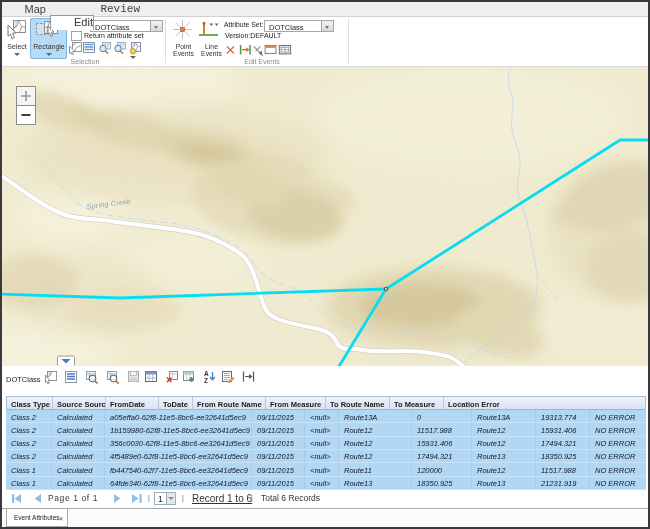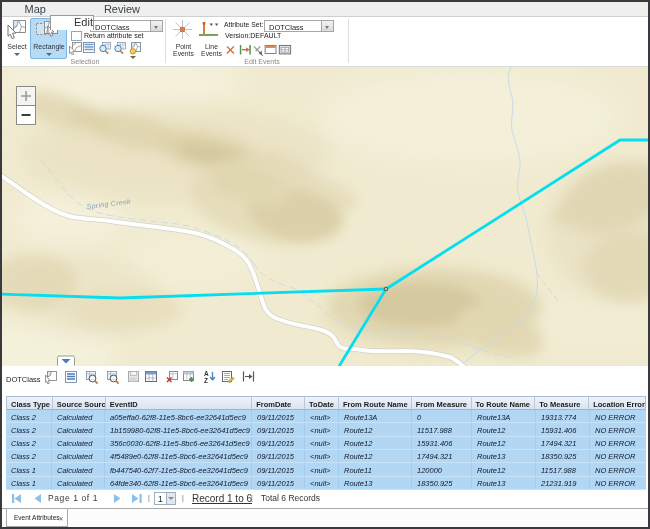--- a/index.html
+++ b/index.html
@@ -32,21 +32,21 @@
 
 #btabs{position:absolute;left:0px;top:142px;width:646px;height:19px;background:#fcfcfc;border-top:1px solid #a8a8a8;}
 #btab1{position:absolute;left:4px;top:0;width:62px;height:18px;background:#fff;border:1px solid #a8a8a8;border-top:none;font-size:6.5px;color:#222;padding:5px 0 0 7px;white-space:nowrap;}
 #btab1 .x{position:absolute;right:3.5px;top:5.5px;font-size:6px;color:#555;}
 </style></head>
 <body>
 <div id="app">
   <div id="tabbar">
     <div class="toptab" style="left:4px;width:40px;">Map</div>
     <div class="toptab" id="tab-edit" style="left:48px;width:44px;">Edit</div>
-    <div class="toptab" style="left:94px;width:44px;">Review</div>
+    <div class="toptab" style="left:94px;width:44px;font-family:Liberation Mono, monospace;">Review</div>
   </div>
   <div id="ribbon">
 
     <svg class="abs" style="left:4px;top:2px" width="22" height="22" viewBox="0 0 22 22">
       <path d="M7.5,1.5 h12 v12 h-12 z" fill="#fff" stroke="#8a8a8a"></path>
       <path d="M7.5,1.5 l5,0 l-1.5,5.5 l-3.5,2 z" fill="#cfe7f8" stroke="#8a8a8a" stroke-width="0.8"></path>
       <path d="M12.5,1.5 l3,6 l4,1" fill="none" stroke="#8a8a8a" stroke-width="0.8"></path>
       <path d="M11,7 l-3.5,2.5 M15.5,7.5 l-2,6" fill="none" stroke="#8a8a8a" stroke-width="0.8"></path>
       <path d="M2,6 L10,14 L6.6,14.2 L8.4,18.6 L6,19.6 L4.3,15.2 L2,17.2 Z" fill="#fdfdfd" stroke="#777" stroke-width="1"></path>
     </svg>
@@ -291,21 +291,20 @@
       <g transform="translate(197,1)">
         <path d="M1.5,0.5 v10 M11.5,0.5 v10" stroke="#555" stroke-width="1.2"></path>
         <path d="M3,5.5 h6" stroke="#555" stroke-width="1"></path>
         <path d="M7,3 L10.5,5.5 L7,8 z" fill="#555"></path>
       </g>
     </svg>
     <div id="grid">
       <div class="hrow">
         <div class="hc c0">Class Type</div>
           <div class="hc c1">Source Source</div>
-          <div class="hc c2">EventID</div>
           <div class="hc c3">FromDate</div>
           <div class="hc c4">ToDate</div>
           <div class="hc c5">From Route Name</div>
           <div class="hc c6">From Measure</div>
           <div class="hc c7">To Route Name</div>
           <div class="hc c8">To Measure</div>
           <div class="hc c9">Location Error</div>
       </div>
       <div class="drow">
           <div class="dc c0">Class 2</div>

